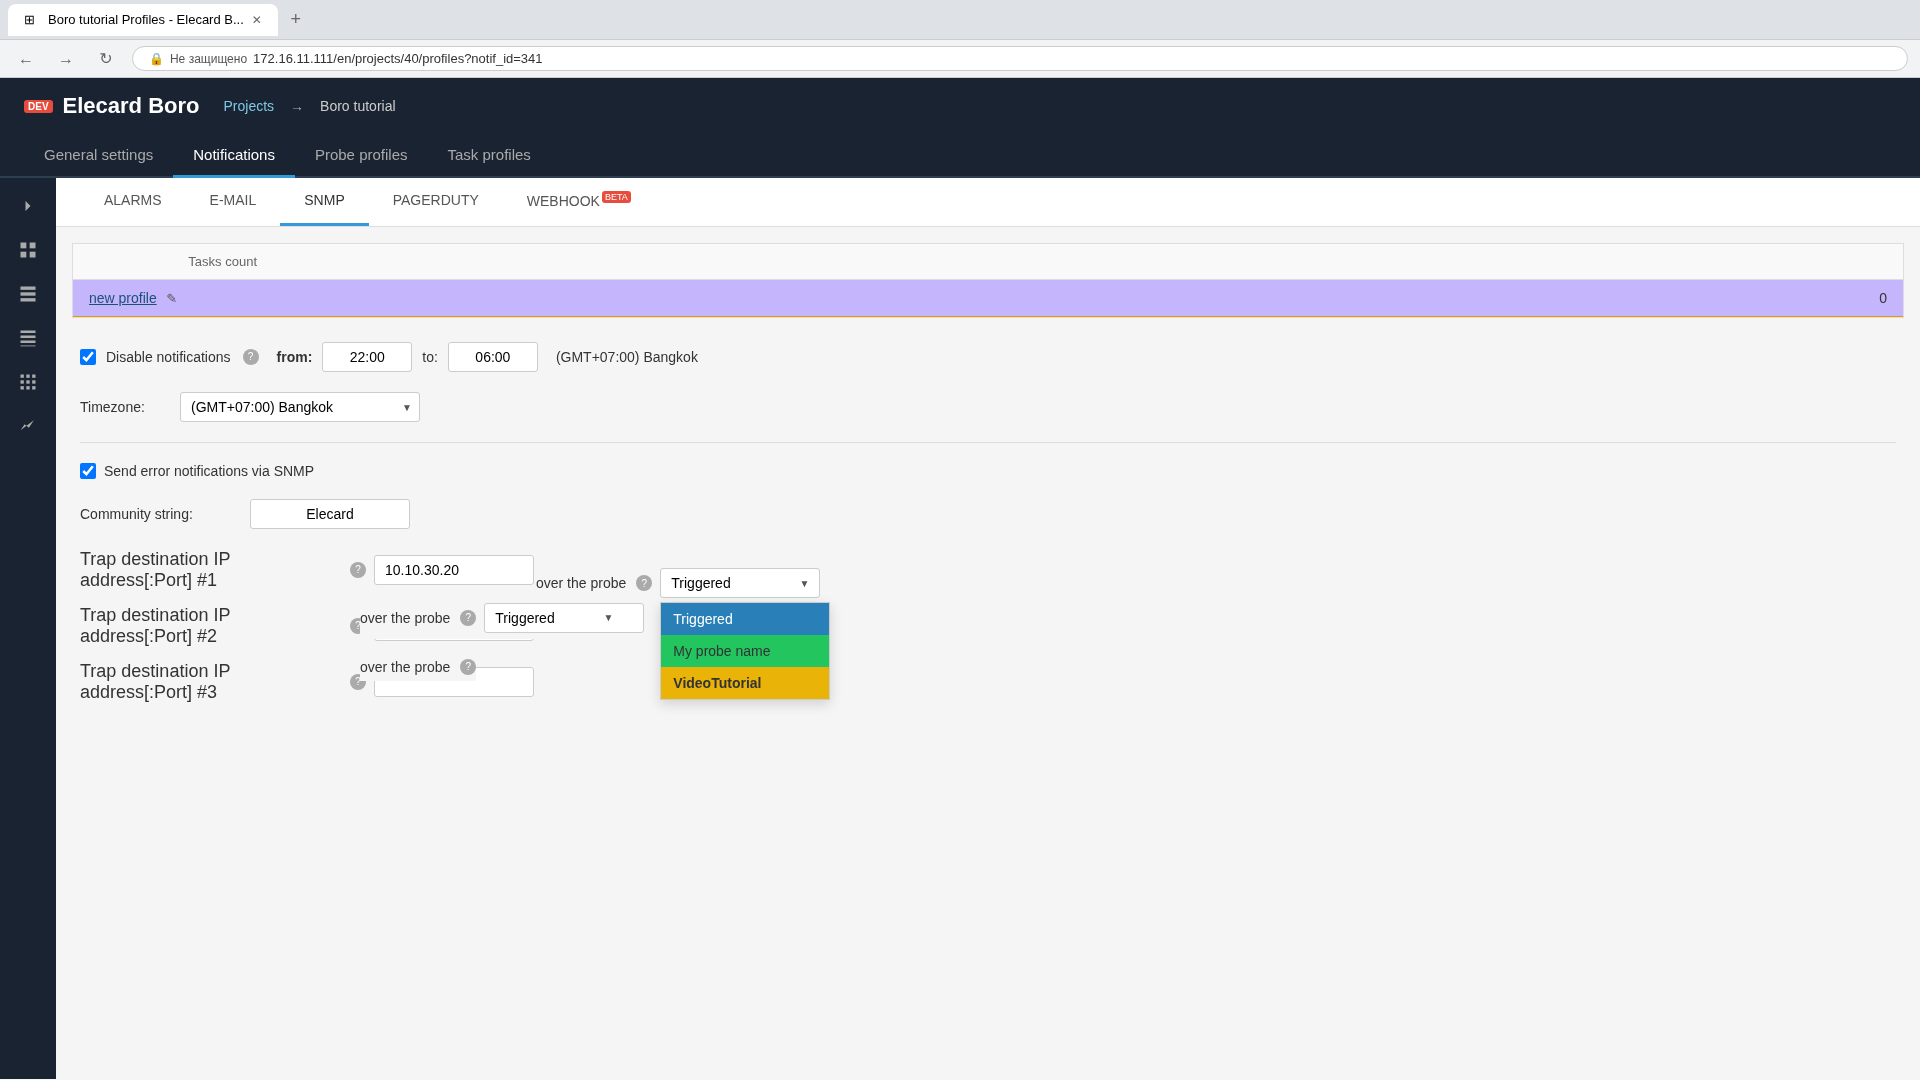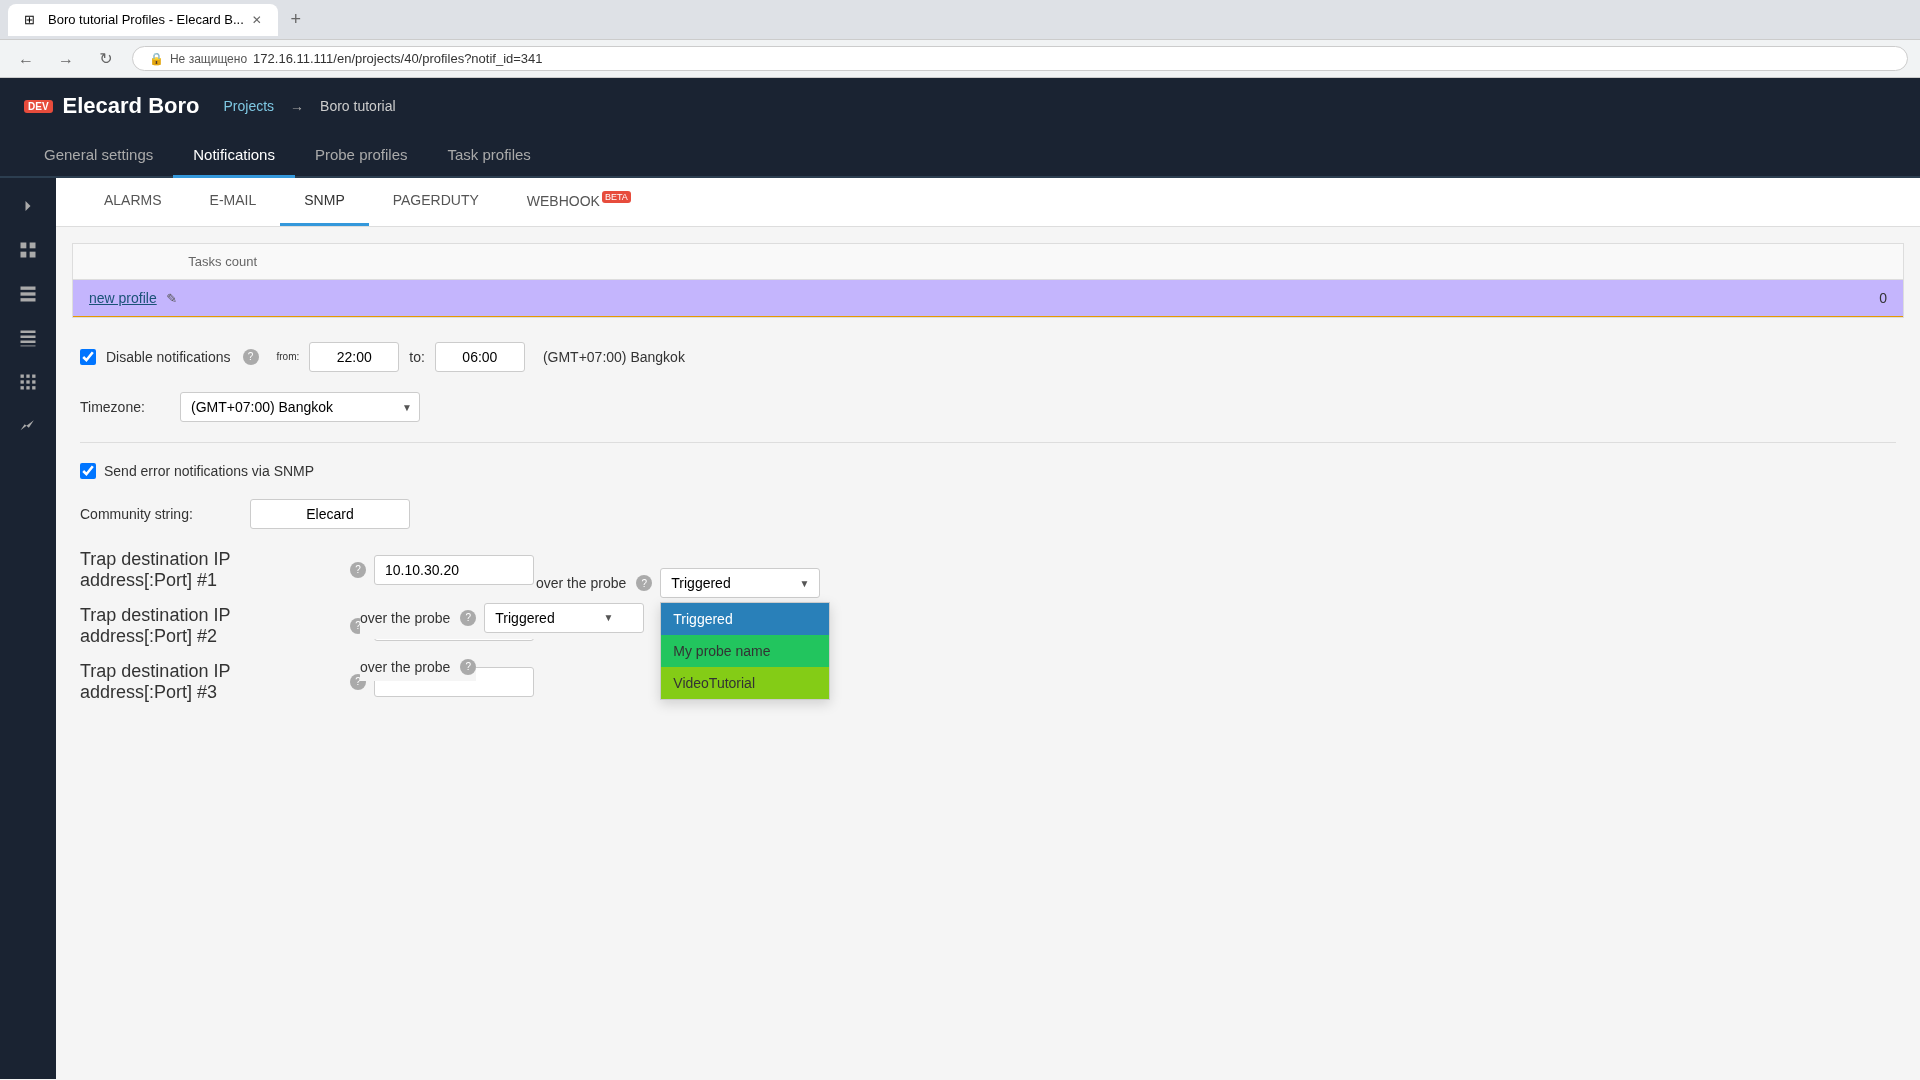--- a/index.html
+++ b/index.html
@@ -434,21 +434,21 @@
         <div class="table-col-tasks tasks-count">0</div>
       </div>
     </div>
 
     <div class="settings-area">
 
       <div class="setting-row">
         <input type="checkbox" checked="" id="disable-notif" style="">
         <label for="disable-notif" style="font-size:14px;color:#333;">Disable notifications</label>
         <span class="help-icon">?</span>
-        <span style="margin-left:8px;font-size:10px;color:#333;">from:</span>
+        <span style="margin-left:8px;font-size:14px;color:#333;font-weight:bold;">from:</span>
         <input type="text" class="time-input" value="22:00" style="">
         <span style="font-size:14px;color:#333;">to:</span>
         <input type="text" class="time-input" value="06:00" style="">
         <span class="timezone-text">(GMT+07:00) Bangkok</span>
       </div>
 
       <div class="setting-row">
         <span style="font-size:14px;color:#333;width:90px;">Timezone:</span>
         <div class="timezone-wrapper">
           <select class="timezone-select">
@@ -516,20 +516,20 @@
         <span class="help-icon">?</span>
         <div style="position:relative;">
           <div style="border:1px solid #ccc; border-radius:3px; background:white; font-size:14px; padding:6px 10px; min-width:160px; cursor:pointer; display:flex; align-items:center; justify-content:space-between; gap:30px;">
             <span>Triggered</span>
             <span style="font-size:10px;color:#555;">▼</span>
           </div>
 
           <div style="position:absolute; top:34px; left:0; background:white; border:1px solid #ccc; box-shadow:0 4px 12px rgba(0,0,0,0.15); min-width:170px; z-index:300;">
             <div style="padding:8px 12px; font-size:14px; color:white; background:#2980b9; cursor:pointer;">Triggered</div>
             <div style="padding:8px 12px; font-size:14px; color:#333; background:#22c55e; cursor:pointer;">My probe name</div>
-            <div style="padding:8px 12px; font-size:14px; color:#333; background:#84cc16; cursor:pointer;">VideoTutorial</div>
+            <div style="padding:8px 12px; font-size:14px; color:#333; background:#eab308; cursor:pointer;font-weight:bold;">VideoTutorial</div>
           </div>
         </div>
       </div>
     </div>
 
   </div>
 </div>
 
 </body></html>

